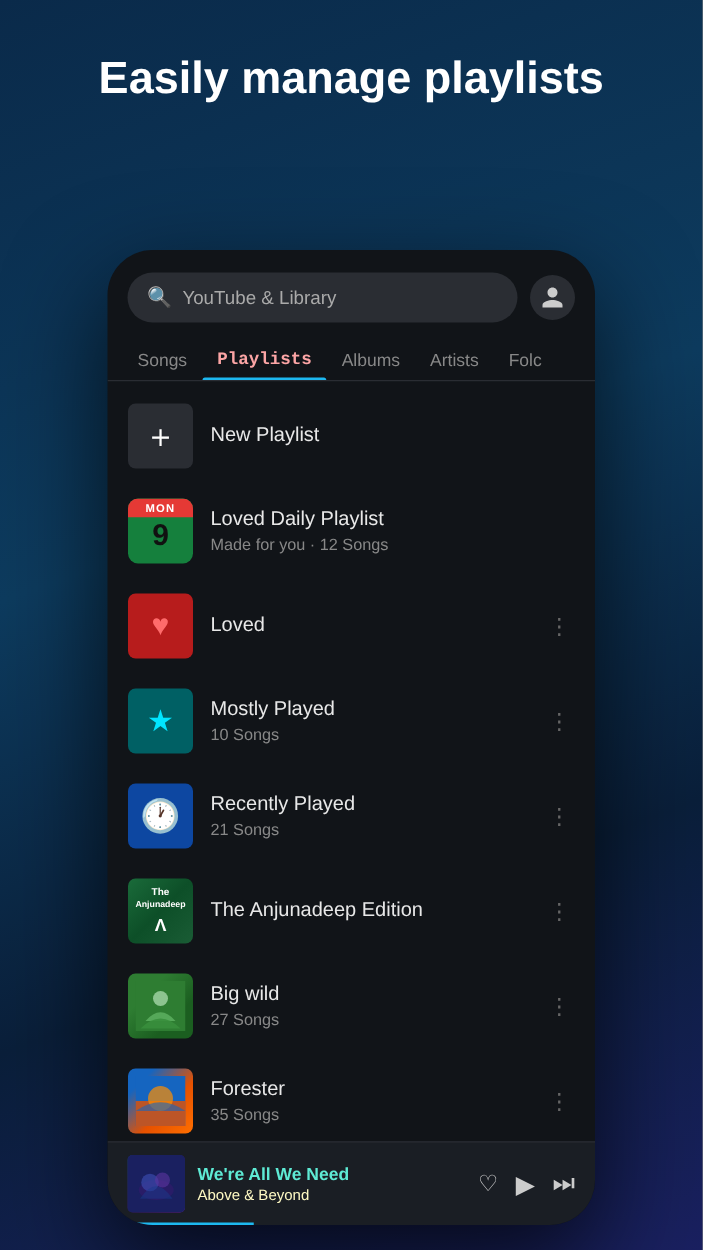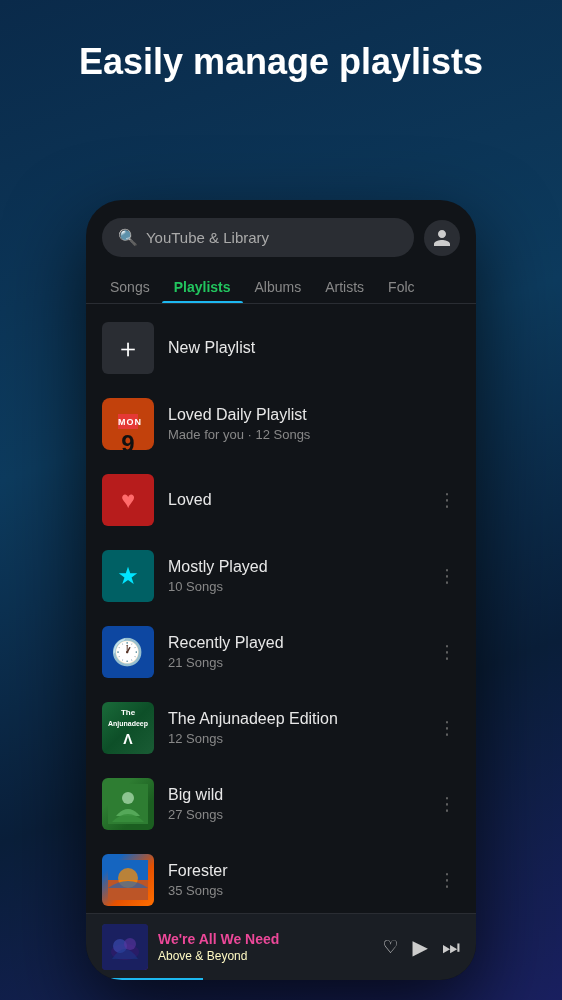--- a/index.html
+++ b/index.html
@@ -96,22 +96,23 @@
     .tab {
       padding: 8px 12px;
       font-size: 14px;
       color: #888;
       white-space: nowrap;
       position: relative;
       cursor: pointer;
     }
 
     .tab.active {
-      color: #22c55e;
+      color: #fca5a5;
       font-weight: 600;
+      font-family: Liberation Mono, monospace;
     }
 
     .tab.active::after {
       content: '';
       position: absolute;
       bottom: 0;
       left: 0;
       right: 0;
       height: 2px;
       background: #1db8f0;
@@ -148,28 +149,28 @@
     }
 
     .item-icon.new-playlist {
       background: #2a2d33;
       color: #fff;
       font-size: 26px;
       font-weight: 300;
     }
 
     .item-icon.calendar {
-      background: #c2410c;
+      background: #15803d;
       border-radius: 8px;
       flex-direction: column;
       display: flex;
       align-items: center;
       justify-content: flex-start;
       overflow: hidden;
-      padding: 16px;
+      padding: 0;
     }
 
     .calendar-header {
       width: 100%;
       background: #e53935;
       color: #fff;
       font-size: 9px;
       font-weight: 700;
       text-align: center;
       padding: 3px 0 2px;
@@ -262,21 +263,21 @@
       overflow: hidden;
       position: relative;
     }
 
     .now-playing-info {
       flex: 1;
       min-width: 0;
     }
 
     .now-playing-title {
-      color: #ec4899;
+      color: #5eead4;
       font-size: 14px;
       font-weight: 600;
     }
 
     .now-playing-artist {
       color: #fef9c3;
       font-size: 12px;
       margin-top: 2px;
     }
 
@@ -383,21 +384,20 @@
       <div class="playlist-item">
         <div class="item-icon anjuna-art">
           <div class="anjuna-logo" style="color:#fff; font-size:7px; text-align:center; line-height:1.3;">
             <div style="font-size:8px;">The</div>
             <div>Anjunadeep</div>
             <div style="font-size:14px; margin-top:2px;">Λ</div>
           </div>
         </div>
         <div class="item-info">
           <div class="item-title">The Anjunadeep Edition</div>
-          <div class="item-subtitle">12 Songs</div>
         </div>
         <span class="more-icon">⋮</span>
       </div>
 
       <div class="playlist-item">
         <div class="item-icon bigwild-art">
           <svg width="40" height="40" viewBox="0 0 40 40">
             <rect width="40" height="40" fill="#2e7d32"></rect>
             <circle cx="20" cy="14" r="6" fill="#a5d6a7" opacity="0.8"></circle>
             <path d="M8 32 Q20 18 32 32" fill="#66bb6a" opacity="0.7"></path>

